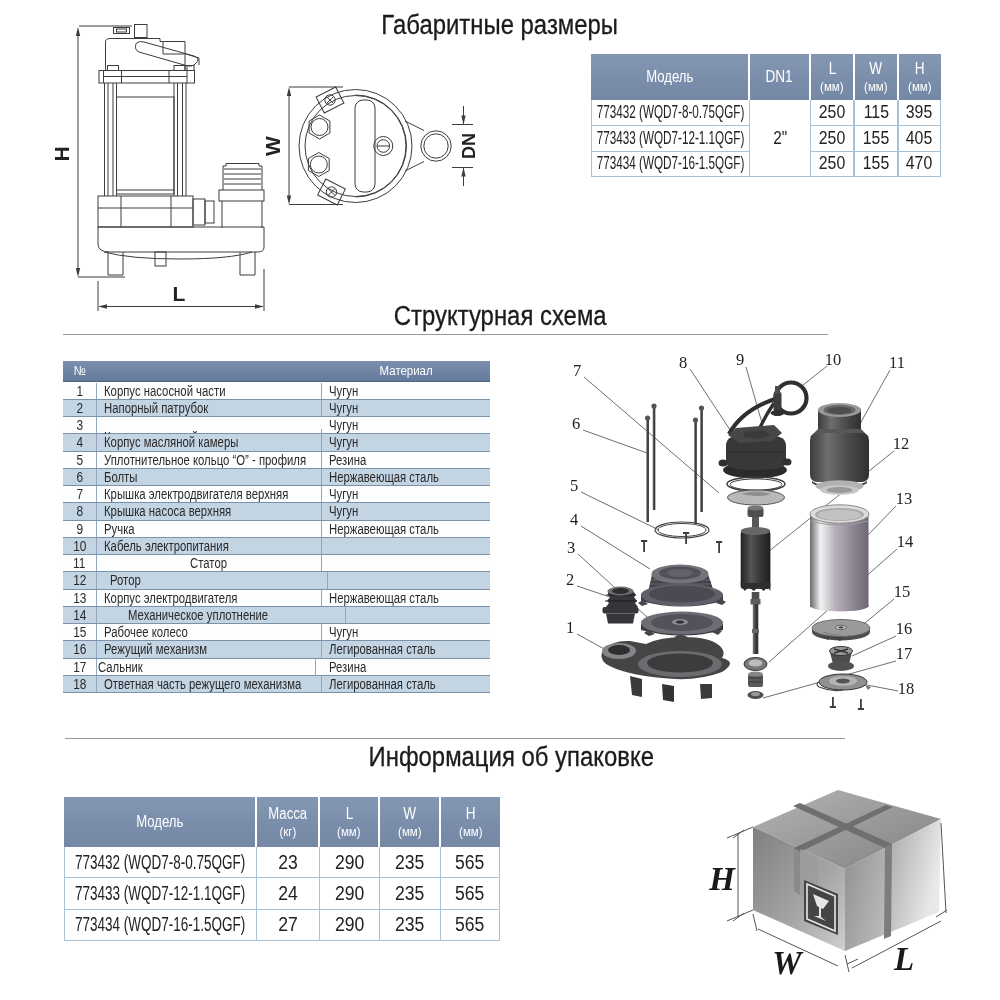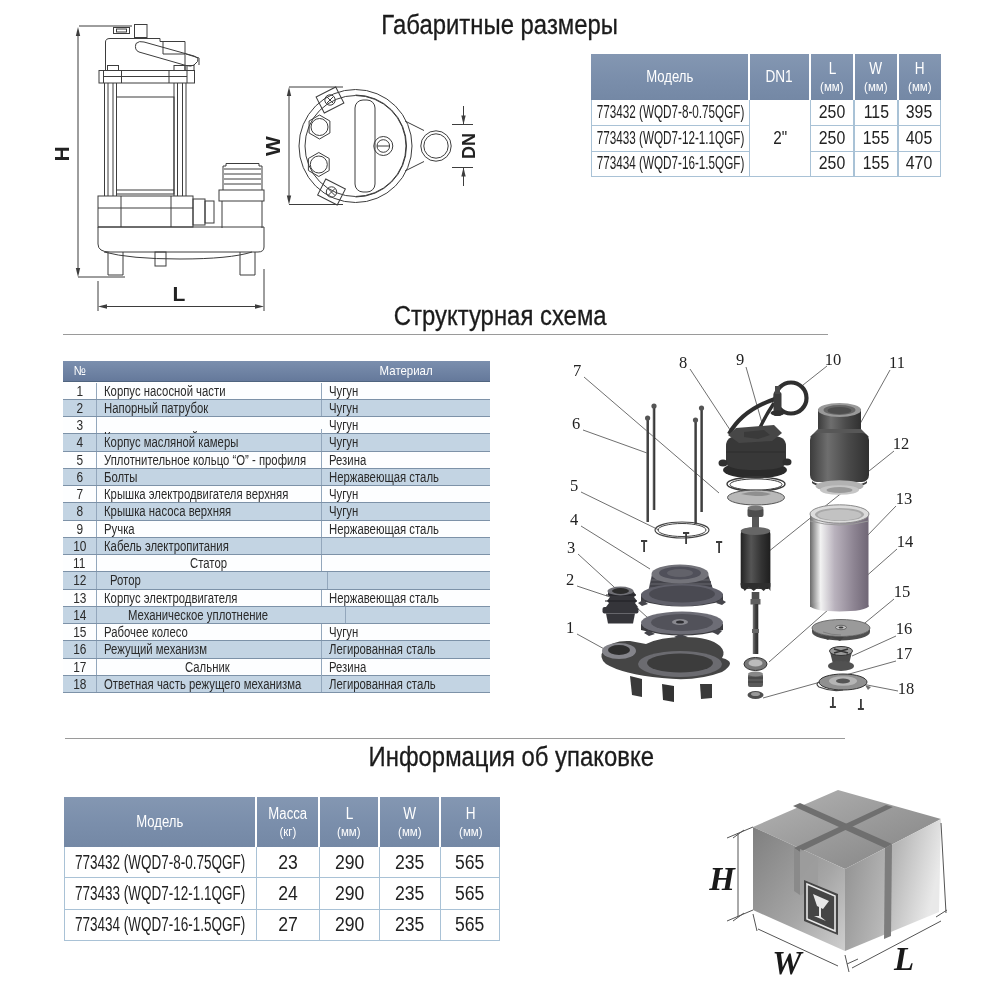--- a/index.html
+++ b/index.html
@@ -166,21 +166,21 @@
       <span class="abs" style="left:34px;top:0;width:225px;height:16.25px;line-height:16.25px;border-right:1px solid #93a7bc;box-sizing:border-box;padding-left:7px;"><span class="cx" style="transform:scaleX(0.81);transform-origin:left center;">Рабочее колесо</span></span>
       <span class="abs" style="left:259px;top:0;width:168px;height:16.25px;line-height:16.25px;box-sizing:border-box;padding-left:7px;"><span class="cx" style="transform:scaleX(0.81);transform-origin:left center;">Чугун</span></span>
     </div>
     <div class="abs" style="left:0;top:280.25px;width:427px;height:17.25px;background:#c3d4e3;border-bottom:1px solid #7d92a8;box-sizing:border-box;font-size:14px;">
       <span class="abs" style="left:0;top:0;width:34px;height:16.25px;text-align:center;line-height:16.25px;border-right:1px solid #93a7bc;box-sizing:border-box;"><span class="cx" style="transform:scaleX(0.85);transform-origin:center center;">16</span></span>
       <span class="abs" style="left:34px;top:0;width:225px;height:16.25px;line-height:16.25px;border-right:1px solid #93a7bc;box-sizing:border-box;padding-left:7px;"><span class="cx" style="transform:scaleX(0.81);transform-origin:left center;">Режущий механизм</span></span>
       <span class="abs" style="left:259px;top:0;width:168px;height:16.25px;line-height:16.25px;box-sizing:border-box;padding-left:7px;"><span class="cx" style="transform:scaleX(0.81);transform-origin:left center;">Легированная сталь</span></span>
     </div>
     <div class="abs" style="left:0;top:297.5px;width:427px;height:17.25px;background:#fdfeff;border-bottom:1px solid #7d92a8;box-sizing:border-box;font-size:14px;">
       <span class="abs" style="left:0;top:0;width:34px;height:16.25px;text-align:center;line-height:16.25px;border-right:1px solid #93a7bc;box-sizing:border-box;"><span class="cx" style="transform:scaleX(0.85);transform-origin:center center;">17</span></span>
-      <span class="abs" style="left:34px;top:0;width:225px;height:30px;line-height:16.25px;border-right:1px solid #93a7bc;box-sizing:border-box;padding-left:7px;text-align:center;"><span class="cx" style="transform:scaleX(0.81);transform-origin:left center;">Сальник</span></span>
+      <span class="abs" style="left:28px;top:0;width:225px;height:30px;line-height:16.25px;border-right:1px solid #93a7bc;box-sizing:border-box;padding-left:7px;"><span class="cx" style="transform:scaleX(0.81);transform-origin:left center;">Сальник</span></span>
       <span class="abs" style="left:259px;top:0;width:168px;height:16.25px;line-height:16.25px;box-sizing:border-box;padding-left:7px;"><span class="cx" style="transform:scaleX(0.81);transform-origin:left center;">Резина</span></span>
     </div>
     <div class="abs" style="left:0;top:314.75px;width:427px;height:17.25px;background:#c3d4e3;border-bottom:1px solid #7d92a8;box-sizing:border-box;font-size:14px;">
       <span class="abs" style="left:0;top:0;width:34px;height:16.25px;text-align:center;line-height:16.25px;border-right:1px solid #93a7bc;box-sizing:border-box;"><span class="cx" style="transform:scaleX(0.85);transform-origin:center center;">18</span></span>
       <span class="abs" style="left:34px;top:0;width:225px;height:16.25px;line-height:16.25px;border-right:1px solid #93a7bc;box-sizing:border-box;padding-left:7px;"><span class="cx" style="transform:scaleX(0.81);transform-origin:left center;">Ответная часть режущего механизма</span></span>
       <span class="abs" style="left:259px;top:0;width:168px;height:16.25px;line-height:16.25px;box-sizing:border-box;padding-left:7px;"><span class="cx" style="transform:scaleX(0.81);transform-origin:left center;">Легированная сталь</span></span>
     </div>
   </div>
 
 <div class="abs" id="t3" style="left:64px;top:797px;width:436px;height:144px;font-size:20px;color:#222;">

